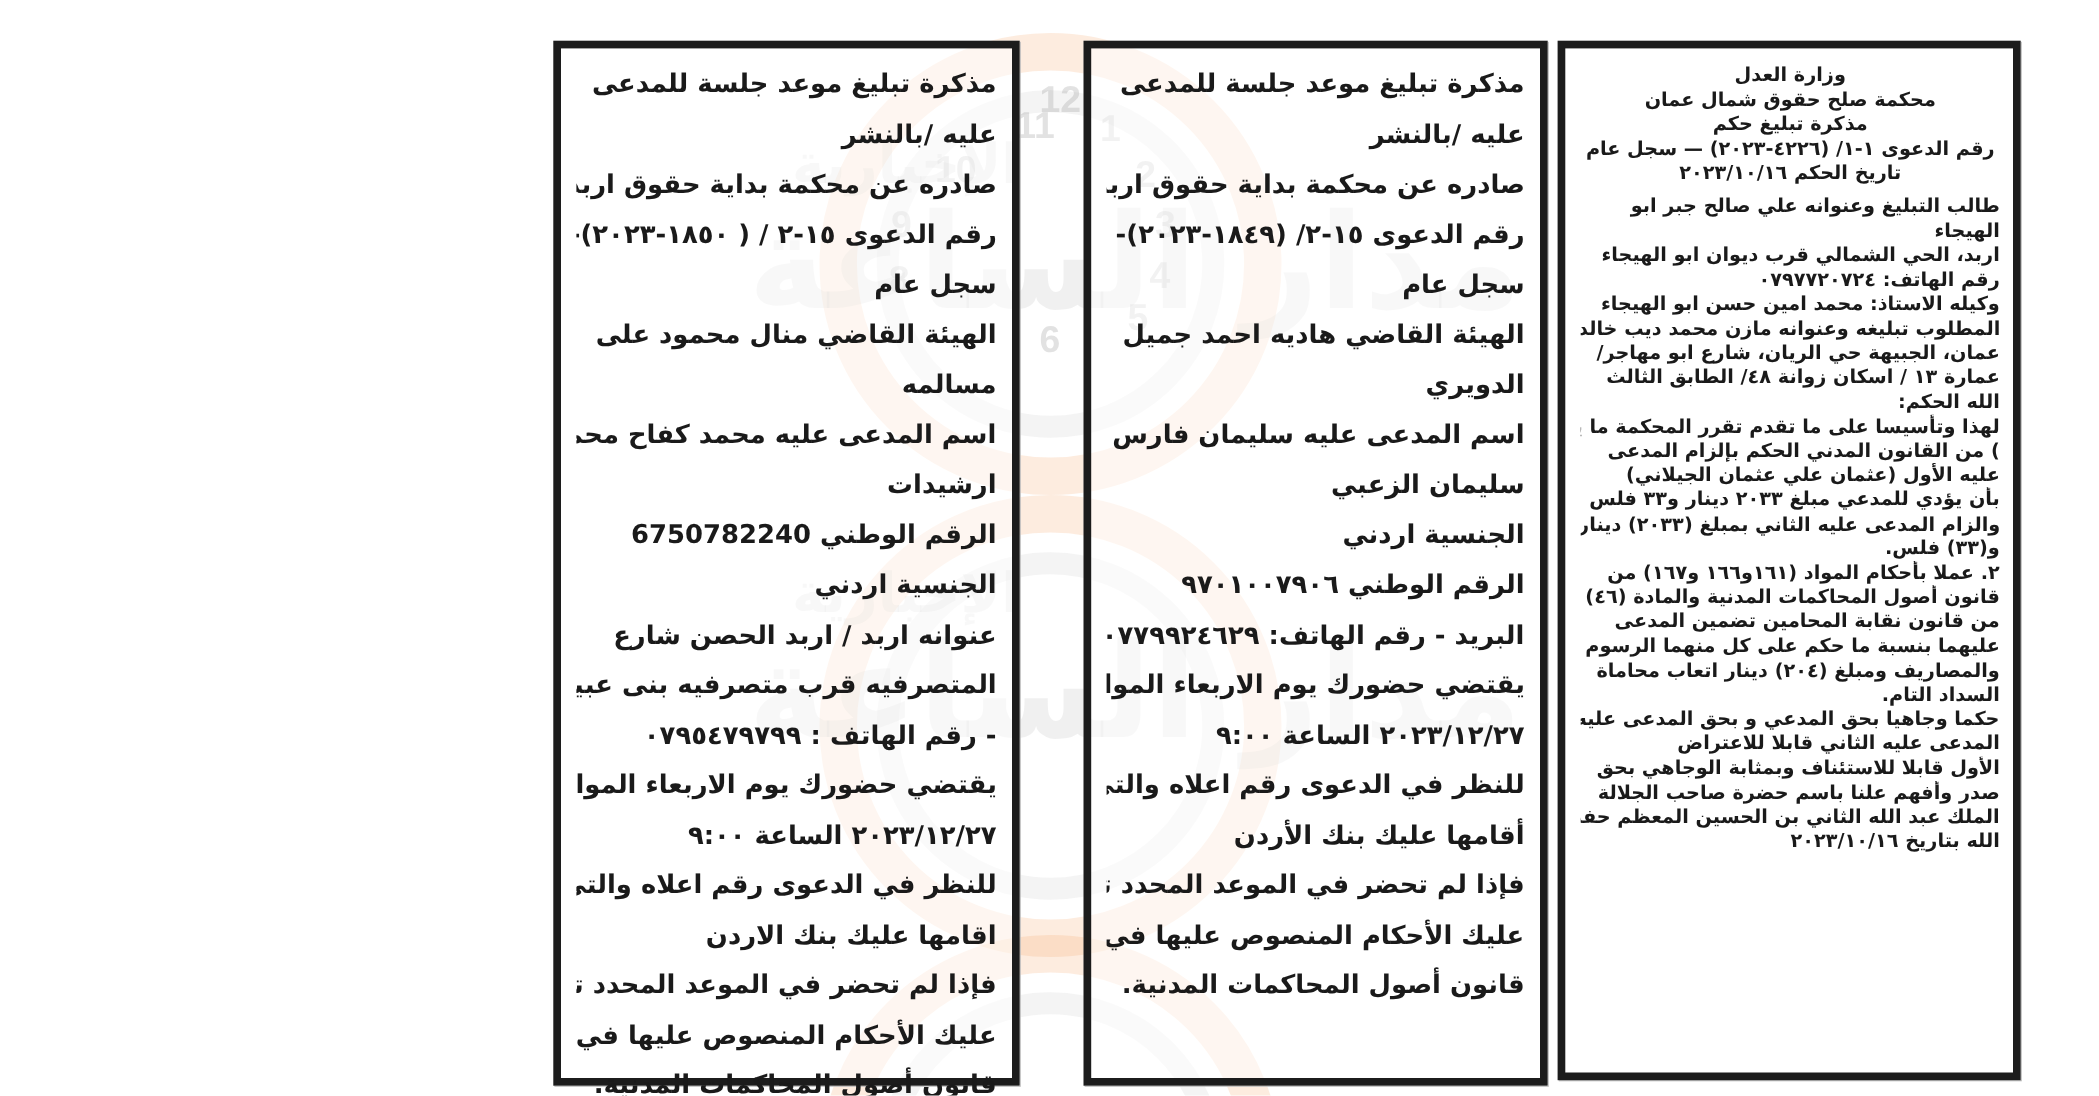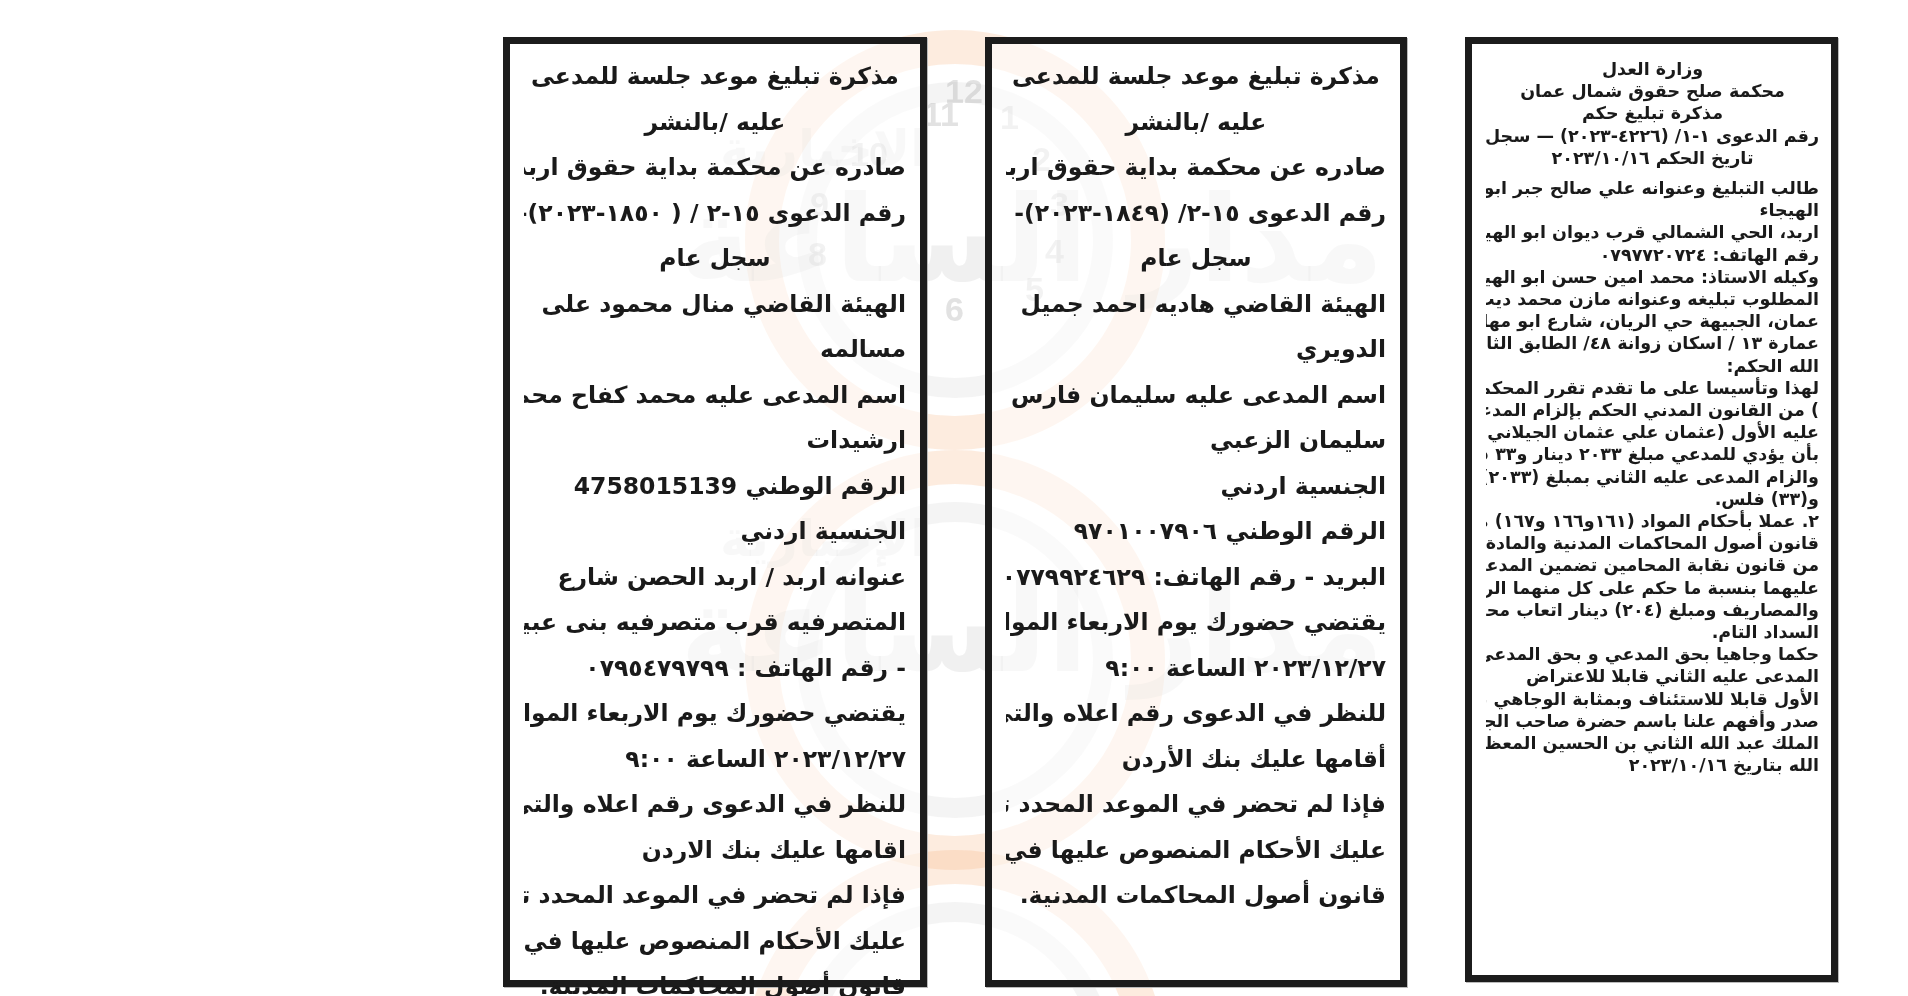--- a/index.html
+++ b/index.html
@@ -29,22 +29,22 @@
     background:rgba(255,255,255,0.55); direction:rtl; z-index:1;
     box-shadow: 1px 1px 0 #bbb;
   }
   .notice { top:37px; height:950px; padding:10px 14px 8px 14px; }
   #panel-left { left:503px; width:424px; }
   #panel-mid { left:985px; width:422px; }
   .notice .line {
     font-weight:bold; font-size:23.5px; line-height:45.5px; text-align:right;
     white-space:nowrap; overflow:hidden;
   }
-  .notice .line.center { text-align:center; }
-  #panel-right { left:1465px; top:37px; width:373px; height:945px; padding:14px 12px 6px 14px; }
+  .notice .line.center { text-align:right; }
+  #panel-right { left:1416px; top:37px; width:421px; height:945px; padding:14px 12px 6px 14px; }
   #panel-right .line {
     font-weight:bold; font-size:17.5px; line-height:22.2px; text-align:right;
     white-space:nowrap; overflow:hidden;
   }
   #panel-right .line.center { text-align:center; }
   #panel-right .spacer { height:8px; }
 </style>
 </head>
 <body>
 
@@ -78,21 +78,21 @@
 <div class="panel notice" id="panel-left">
   <div class="line center">مذكرة تبليغ موعد جلسة للمدعى</div>
   <div class="line center">عليه /بالنشر</div>
   <div class="line">صادره عن محكمة بداية حقوق اربد</div>
   <div class="line">رقم الدعوى ١٥-٢ / ( ١٨٥٠-٢٠٢٣)-</div>
   <div class="line center">سجل عام</div>
   <div class="line">الهيئة القاضي منال محمود على</div>
   <div class="line">مسالمه</div>
   <div class="line">اسم المدعى عليه محمد كفاح محمد</div>
   <div class="line">ارشيدات</div>
-  <div class="line">الرقم الوطني 4758015139</div>
+  <div class="line">الرقم الوطني 6750782240</div>
   <div class="line">الجنسية اردني</div>
   <div class="line">عنوانه اربد / اربد الحصن شارع</div>
   <div class="line">المتصرفيه قرب متصرفيه بنى عبيد</div>
   <div class="line">- رقم الهاتف : ٠٧٩٥٤٧٩٧٩٩</div>
   <div class="line">يقتضي حضورك يوم الاربعاء الموافق</div>
   <div class="line">٢٠٢٣/١٢/٢٧ الساعة ٩:٠٠</div>
   <div class="line">للنظر في الدعوى رقم اعلاه والتي</div>
   <div class="line">اقامها عليك بنك الاردن</div>
   <div class="line">فإذا لم تحضر في الموعد المحدد تطبق</div>
   <div class="line">عليك الأحكام المنصوص عليها في</div>

